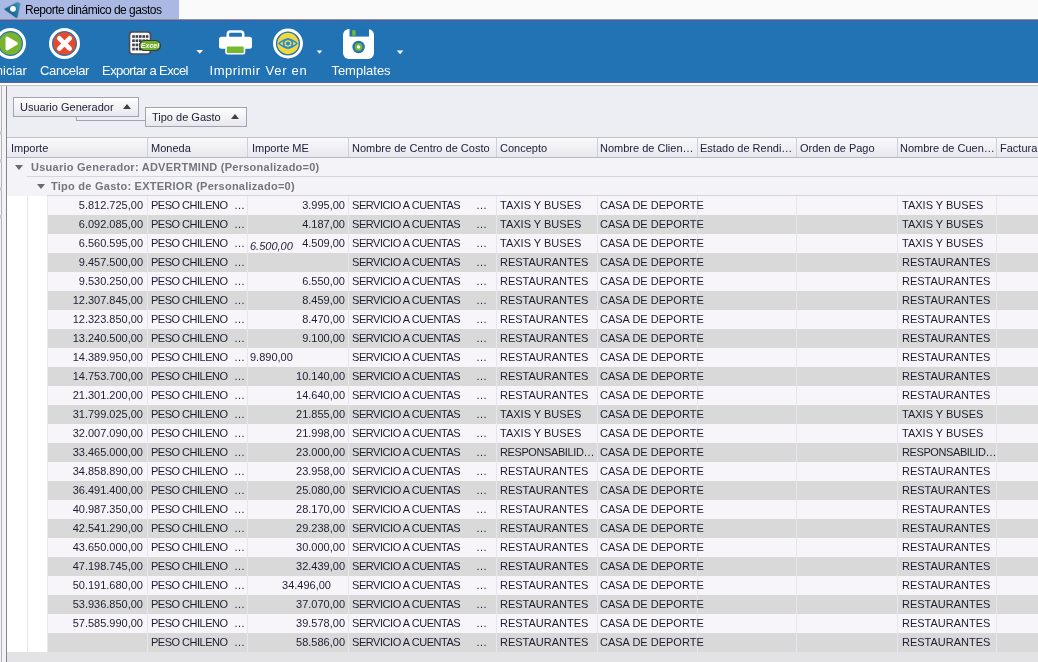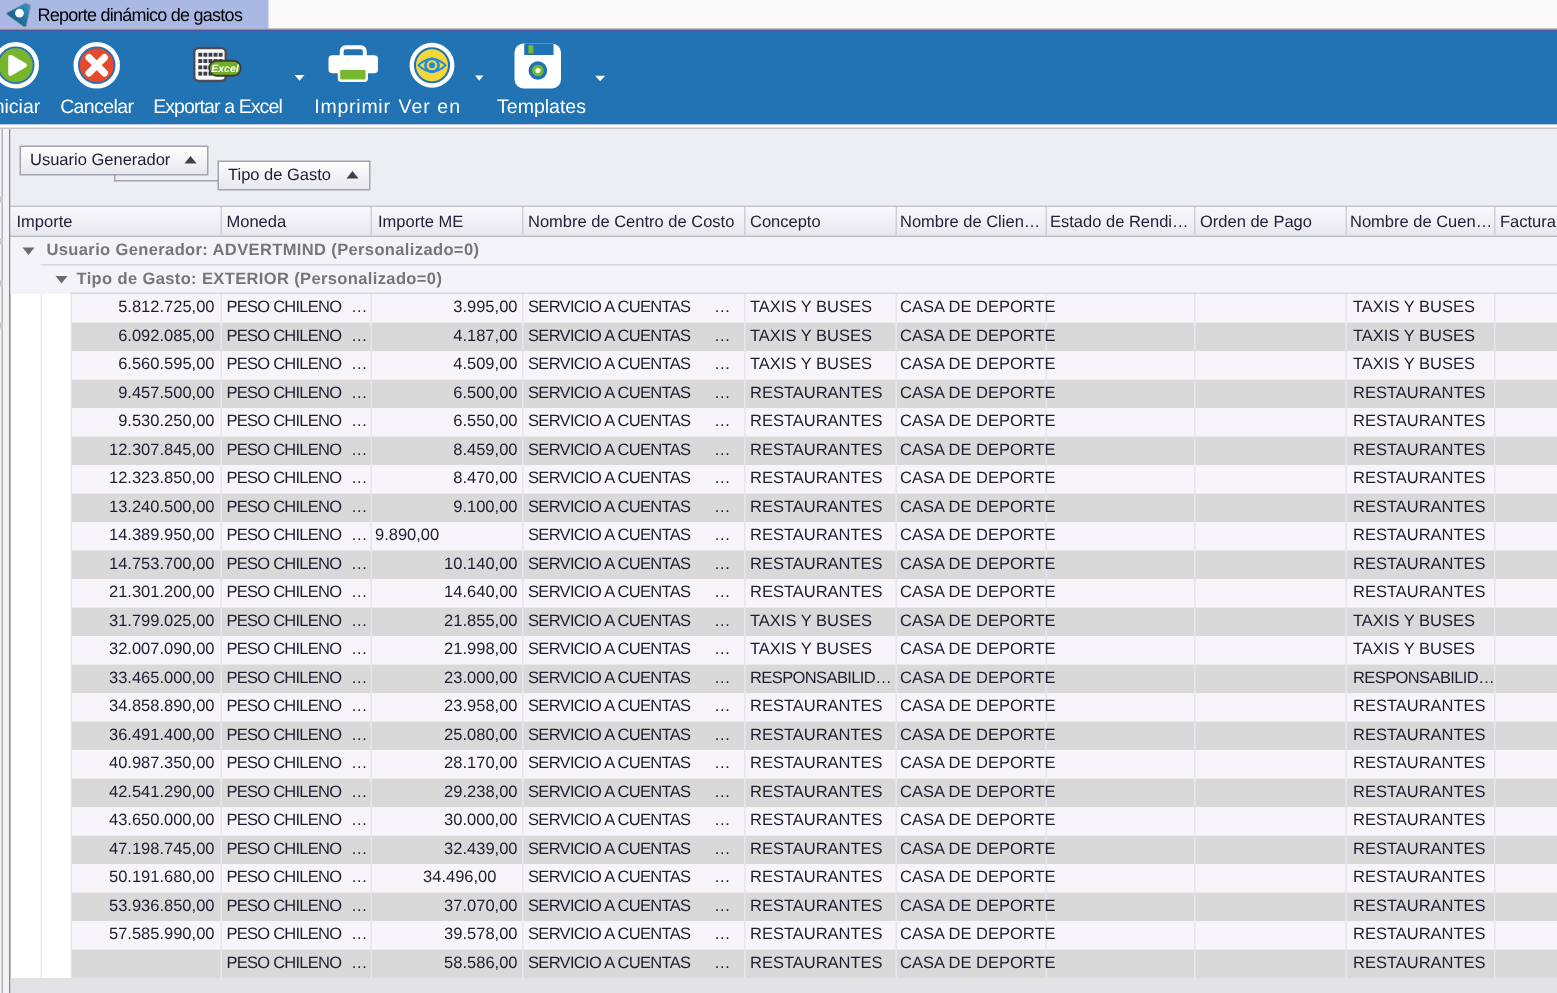--- a/index.html
+++ b/index.html
@@ -191,21 +191,21 @@
 <div class="cell" style="left:232px;top:234px;width:13px;text-align:right;">…</div>
 <div class="cell" style="left:250px;top:234px;width:95px;text-align:right;">4.509,00</div>
 <div class="cell" style="left:352px;top:234px;letter-spacing:-0.45px;">SERVICIO A CUENTAS</div>
 <div class="cell" style="left:440px;top:234px;width:47px;text-align:right;">…</div>
 <div class="cell" style="left:500px;top:234px;">TAXIS Y BUSES</div>
 <div class="cell" style="left:600px;top:234px;">CASA DE DEPORTE</div>
 <div class="cell" style="left:902px;top:234px;">TAXIS Y BUSES</div>
 <div class="cell" style="left:48px;top:253px;width:95px;text-align:right;">9.457.500,00</div>
 <div class="cell" style="left:151px;top:253px;letter-spacing:-0.5px;">PESO CHILENO</div>
 <div class="cell" style="left:232px;top:253px;width:13px;text-align:right;">…</div>
-<div class="cell" style="left:250px;top:253px;width:95px;text-align:right;">6.500,00</div>
+<div class="cell" style="left:250px;top:237px;width:95px;font-style:italic;">6.500,00</div>
 <div class="cell" style="left:352px;top:253px;letter-spacing:-0.45px;">SERVICIO A CUENTAS</div>
 <div class="cell" style="left:440px;top:253px;width:47px;text-align:right;">…</div>
 <div class="cell" style="left:500px;top:253px;">RESTAURANTES</div>
 <div class="cell" style="left:600px;top:253px;">CASA DE DEPORTE</div>
 <div class="cell" style="left:902px;top:253px;">RESTAURANTES</div>
 <div class="cell" style="left:48px;top:272px;width:95px;text-align:right;">9.530.250,00</div>
 <div class="cell" style="left:151px;top:272px;letter-spacing:-0.5px;">PESO CHILENO</div>
 <div class="cell" style="left:232px;top:272px;width:13px;text-align:right;">…</div>
 <div class="cell" style="left:250px;top:272px;width:95px;text-align:right;">6.550,00</div>
 <div class="cell" style="left:352px;top:272px;letter-spacing:-0.45px;">SERVICIO A CUENTAS</div>

